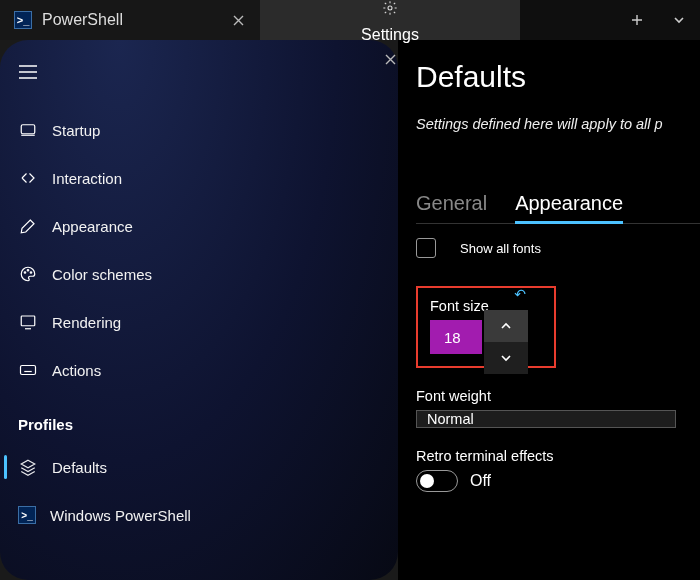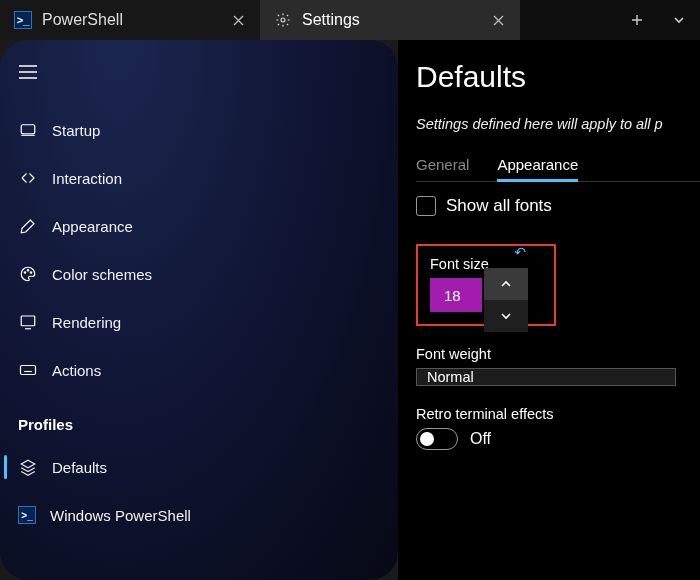--- a/index.html
+++ b/index.html
@@ -2,21 +2,21 @@
 <html><head>
 <meta charset="utf-8">
 <style>
   * { box-sizing: border-box; margin: 0; padding: 0; font-family: "Segoe UI", Arial, sans-serif; }
   html, body { width: 700px; height: 580px; overflow: hidden; background: #000; color: #fff; }
   .window { width: 700px; height: 580px; display: flex; flex-direction: column; background: #1a1a1a; }
 
   
   .tabbar { height: 40px; display: flex; align-items: stretch; background: #0f0f0f; }
   .tab { display: flex; align-items: center; gap: 10px; padding: 0 14px; min-width: 260px; position: relative; }
-  .tab.active { background: #2b2b2b; }
+  .tab.active { background: #2b2b2b; flex-direction: column; }
   .tab.inactive { background: #171717; color: #ddd; }
   .tab .label { font-size: 16px; flex: 1; }
   .tab .close { width: 16px; height: 16px; display: flex; align-items: center; justify-content: center; cursor: pointer; color: #bbb; }
   .tab-icon { width: 18px; height: 18px; display: flex; align-items: center; justify-content: center; }
   .tab-icon.ps { background: #012456; border: 1px solid #3b6ea5; font-size: 11px; color: #fff; font-weight: bold; }
   .winbtns { margin-left: auto; display: flex; }
   .winbtn { width: 42px; display: flex; align-items: center; justify-content: center; color: #bbb; cursor: pointer; }
 
   
   .body { flex: 1; display: flex; min-height: 0; }
@@ -28,25 +28,25 @@
   .nav-item { display: flex; align-items: center; gap: 14px; height: 48px; padding: 0 8px 0 18px; font-size: 15px; color: #f2f2f2; cursor: pointer; position: relative; }
   .nav-item.selected::before { content:""; position:absolute; left:4px; top:12px; bottom:12px; width:3px; background:#4cc2ff; border-radius:2px; }
   .nav-icon { width: 20px; height: 20px; display: flex; align-items: center; justify-content: center; }
   .section-header { font-size: 15px; font-weight: 600; padding: 22px 0 10px 18px; color: #fff; }
 
   
   .content { flex: 1; background: #000; padding: 20px 0 20px 18px; overflow: hidden; min-width: 0; }
   .page-title { font-size: 30px; font-weight: 400; margin-bottom: 22px; }
   .page-desc { font-size: 14.5px; font-style: italic; color: #eee; margin-bottom: 20px; white-space: nowrap; }
   .subtabs { display: flex; gap: 28px; border-bottom: 1px solid #333; margin-bottom: 14px; }
-  .subtab { font-size: 15px; padding: 4px 0 8px 0; color: #888; cursor: pointer; position: relative; white-space: nowrap; }
+  .subtab { font-size: 20px; padding: 4px 0 8px 0; color: #888; cursor: pointer; position: relative; white-space: nowrap; margin-top: 36px; }
   .subtab.active { color: #fff; }
   .subtab.active::after { content:""; position:absolute; left:0; right:0; bottom:-1px; height:3px; background:#4cc2ff; }
 
-  .check-row { display: flex; align-items: center; gap: 10px; font-size: 17px; margin-bottom: 28px; }
+  .check-row { display: flex; align-items: center; gap: 24px; font-size: 13px; margin-bottom: 28px; }
   .checkbox { width: 20px; height: 20px; border: 1.5px solid #999; border-radius: 3px; cursor: pointer; }
 
   .field-block { margin-bottom: 20px; position: relative; }
   .field-label { font-size: 14.5px; margin-bottom: 6px; display: block; }
   .field-input { width: 260px; height: 18px; background: #1d1d1d; border: 1px solid #555; color: #fff; font-size: 14.5px; padding: 0 10px; }
 
   .highlight-box { border: 2.5px solid #e83c2e; padding: 10px 12px 12px 12px; width: 140px; position: relative; }
   .spinner { position: absolute; top: 22px; left: 66px; width: 44px; display: flex; flex-direction: column; }
   .spin-btn { height: 32px; background: #3a3a3a; display:flex; align-items:center; justify-content:center; cursor:pointer; }
   .spin-btn + .spin-btn { background:#1f1f1f; }

